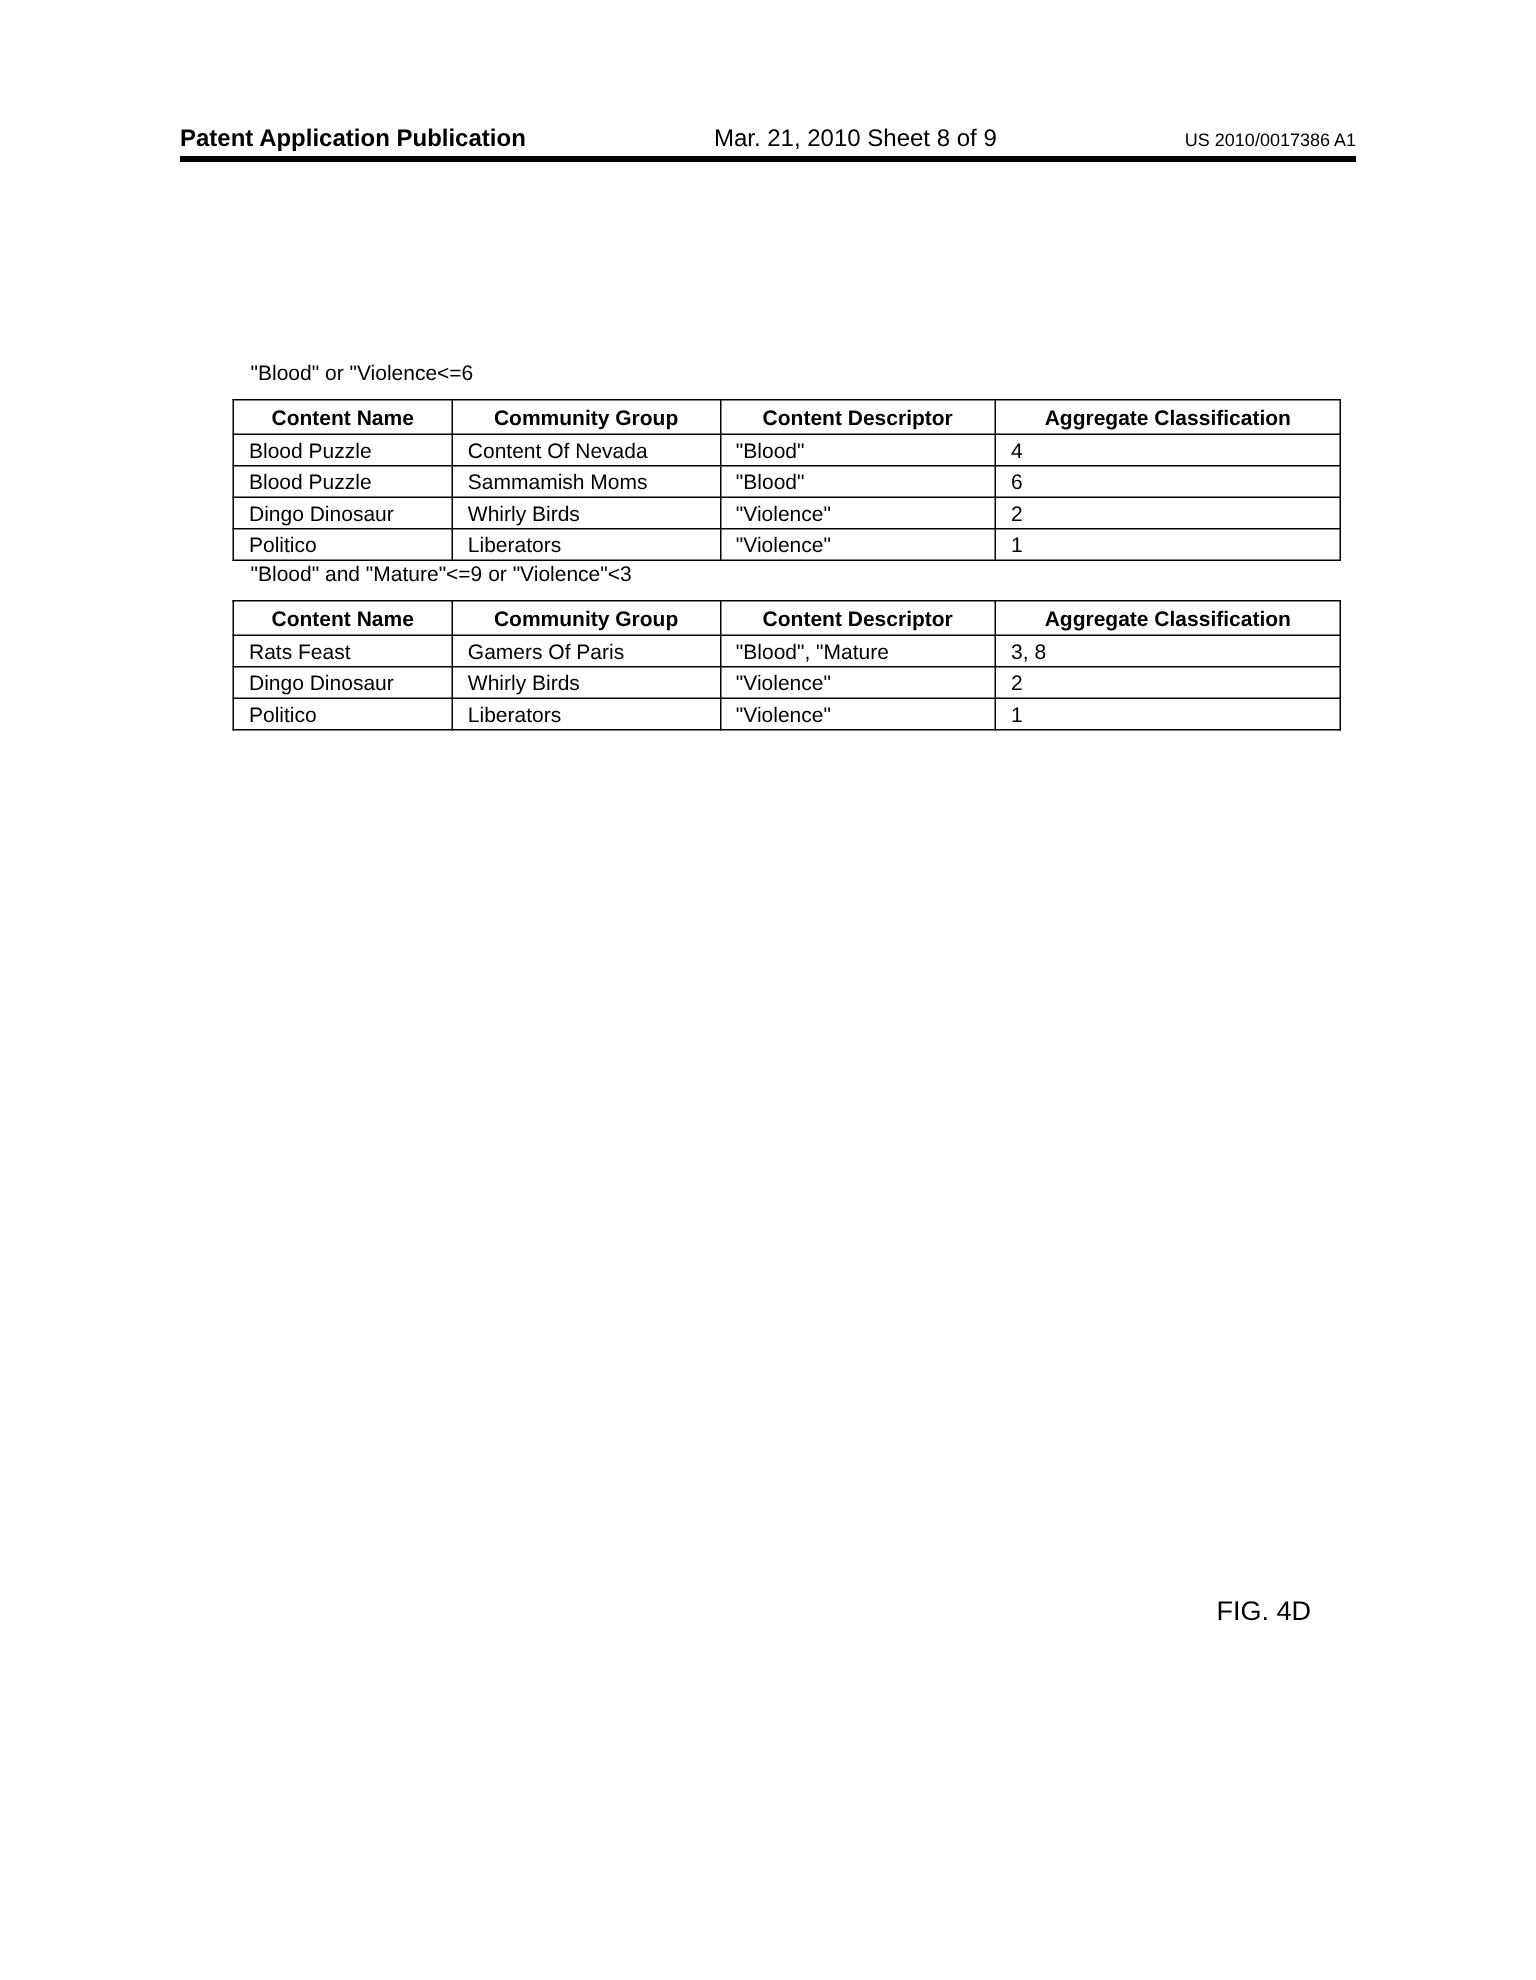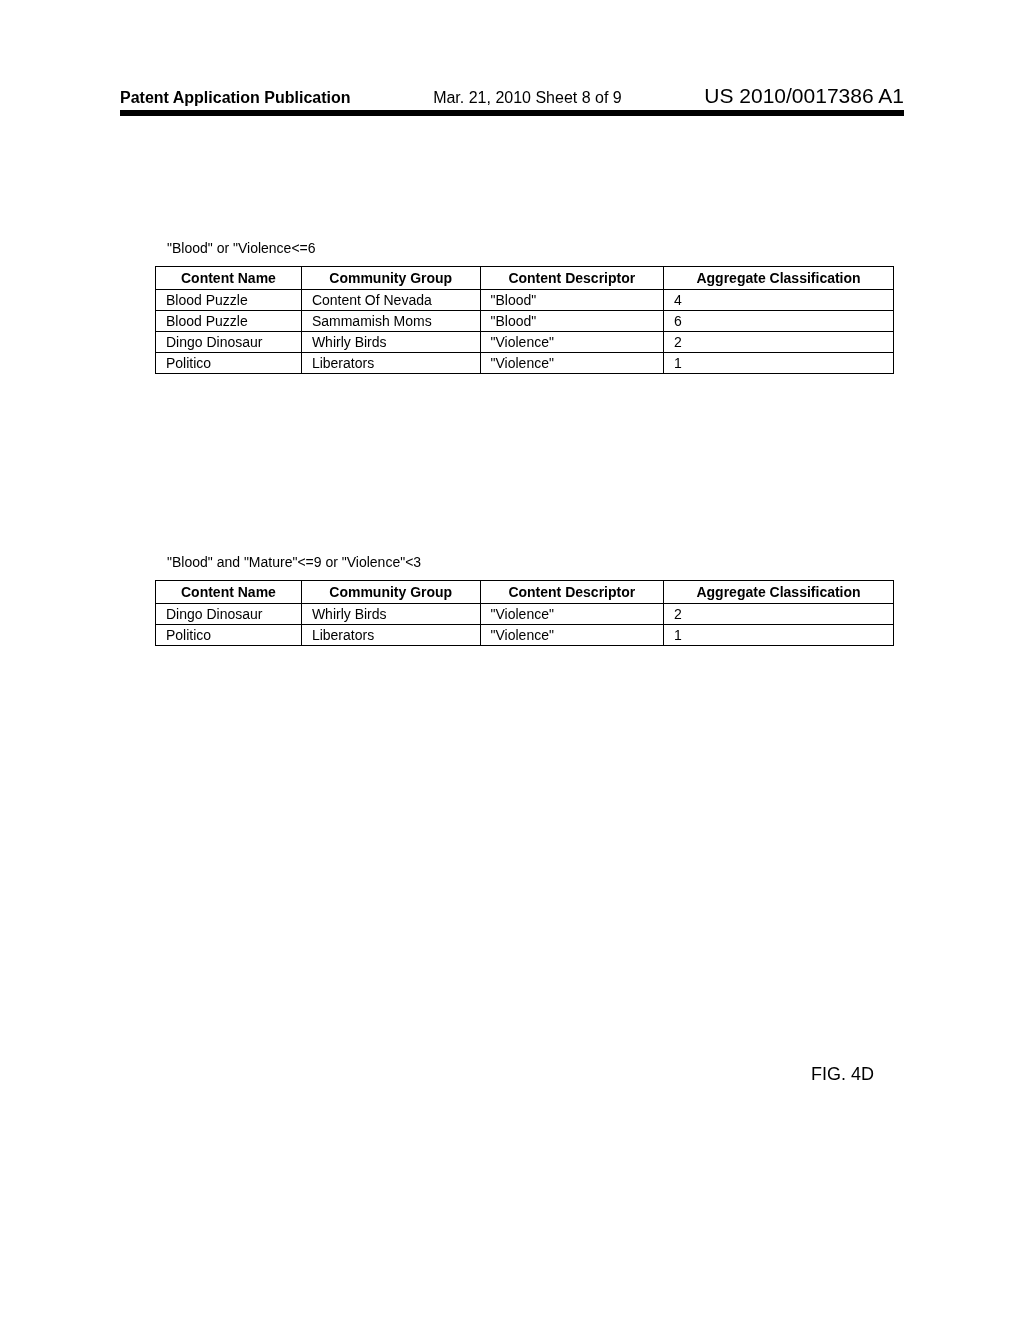--- a/index.html
+++ b/index.html
@@ -18,49 +18,48 @@
       position: absolute;
       top: 84px;
       left: 0;
       right: 0;
       padding: 0 120px;
     }
     .header-line {
       display: flex;
       justify-content: space-between;
       align-items: baseline;
-      border-bottom: 6px solid #000000;
+      border-bottom: 4px solid #000000;
       padding-bottom: 2px;
     }
     .header-left {
       font-size: 16px;
       font-weight: bold;
     }
     .header-center {
       font-size: 16px;
     }
     .header-right {
-      font-size: 21px;
+      font-size: 12px;
       text-align: center;
     }
     .content-area {
       position: absolute;
       top: 240px;
       left: 155px;
       right: 130px;
     }
     .query-label {
       font-size: 14px;
       margin-bottom: 10px;
       margin-left: 12px;
     }
     .data-table {
       border-collapse: collapse;
       width: 100%;
-      margin-bottom: 180px;
     }
     .data-table th {
       border: 1px solid #000;
       padding: 3px 10px;
       font-size: 14px;
       font-weight: bold;
       text-align: center;
       background: #fff;
     }
     .data-table td {
@@ -138,20 +137,26 @@
       <thead>
         <tr>
           <th>Content Name</th>
           <th>Community Group</th>
           <th>Content Descriptor</th>
           <th>Aggregate Classification</th>
         </tr>
       </thead>
       <tbody>
         <tr>
+          <td>Rats Feast</td>
+          <td>Gamers Of Paris</td>
+          <td>"Blood", "Mature</td>
+          <td>3, 8</td>
+        </tr>
+        <tr>
           <td>Dingo Dinosaur</td>
           <td>Whirly Birds</td>
           <td>"Violence"</td>
           <td>2</td>
         </tr>
         <tr>
           <td>Politico</td>
           <td>Liberators</td>
           <td>"Violence"</td>
           <td>1</td>

